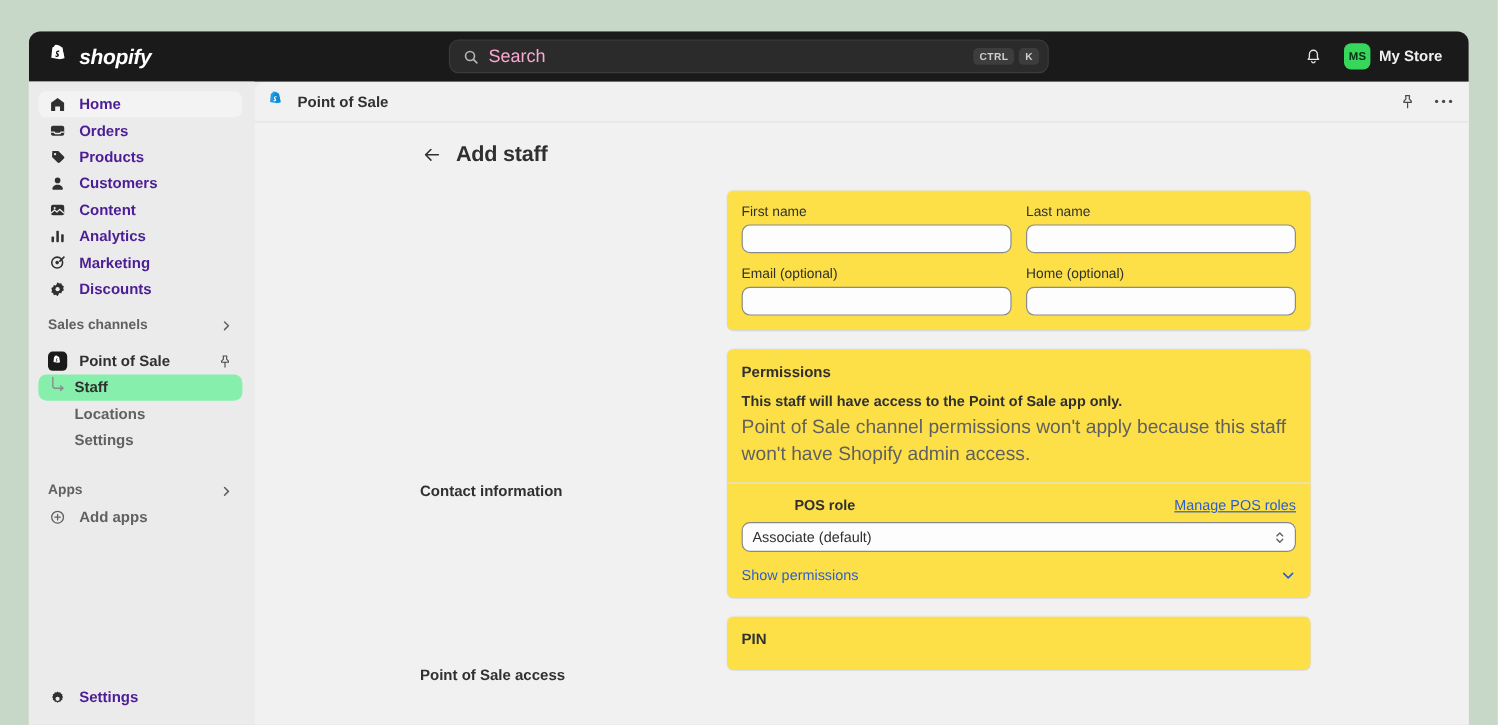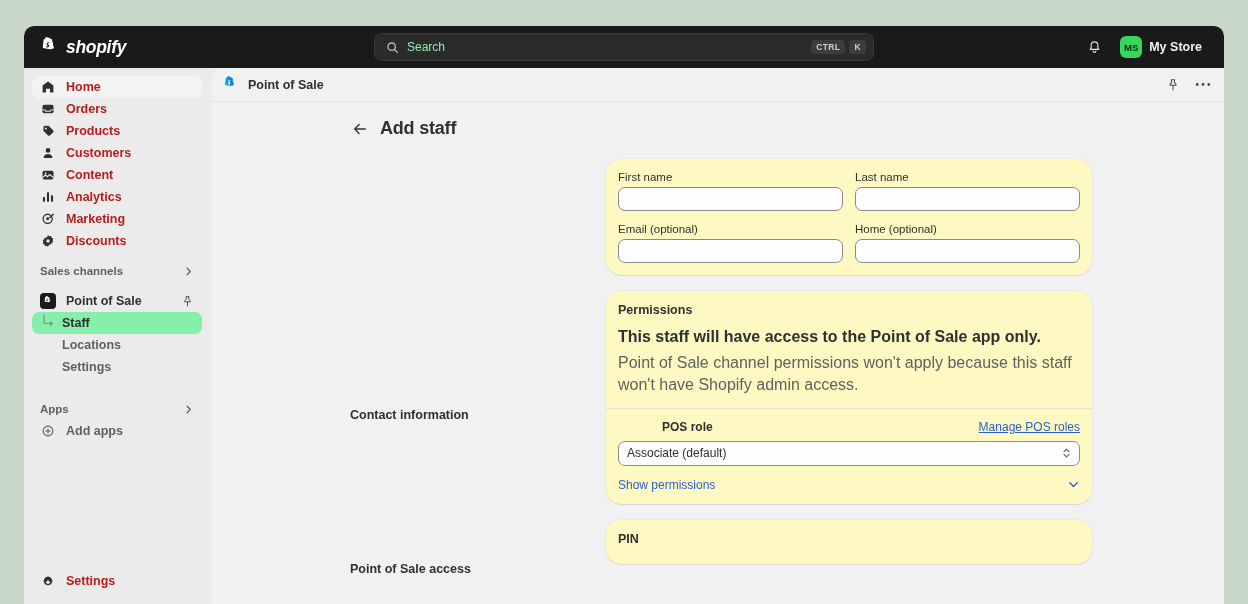--- a/index.html
+++ b/index.html
@@ -44,21 +44,21 @@
     position: absolute; left: 350px; top: 7px;
     width: 500px; height: 28px;
     background: #2b2b2b;
     border: 1px solid #3a3a3a;
     border-radius: 8px;
     display: flex; align-items: center;
     padding: 0 7px 0 11px;
     cursor: text;
   }
   .search-box .mag { flex: 0 0 auto; margin-right: 8px; display:flex; }
-  .search-ph { color: #86efac; font-size: 12px; flex: 1; }
+  .search-ph { color: #f9a8d4; font-size: 15px; flex: 1; }
   .kbd-group { display:flex; gap:4px; }
   .kbd {
     background: #3d3d3d; color:#cfcfcf;
     font-size: 8.5px; font-weight:700; letter-spacing: .4px;
     border-radius: 4px; padding: 3px 5px 2px; line-height: 1;
   }
   .topbar-right {
     position: absolute; right: 14px; top: 0; height:42px;
     display:flex; align-items:center; gap: 10px;
   }
@@ -85,21 +85,21 @@
     background: #ebebeb;
     padding: 8px 10px 0 8px;
     position: relative;
     overflow: hidden;
   }
   .nav-item {
     display:flex; align-items:center; gap:10px;
     height: 22px; margin-bottom: 0px;
     padding: 0 8px; border-radius: 7px;
     cursor: pointer;
-    font-size: 12.5px; color: #b91c1c; font-weight:600;
+    font-size: 12.5px; color: #4c1d95; font-weight:600;
     white-space:nowrap;
   }
   .nav-item + .nav-item { margin-top: 0px; }
   .nav-item.active { background: #f3f3f3; }
   .nav-item .ico { width:16px;height:16px;flex:0 0 16px;display:flex;align-items:center;justify-content:center; }
   .nav-spacer-sm { height: 8px; }
 
   .section-head {
     display:flex; align-items:center; justify-content:space-between;
     padding: 0 8px 0 8px; height: 22px;
@@ -167,21 +167,21 @@
   }
   .col-labels { width: 252px; flex:0 0 252px; padding-left: 6px; }
   .col-cards { flex: 1 1 auto; min-width:0; }
 
   .section-title {
     font-size: 12.5px; font-weight:700; color:#303030;
     margin-bottom: 4px;
   }
 
   .card {
-    background:#fef9c3; border-radius:15px;
+    background:#fde047; border-radius:5px;
     box-shadow: 0 1px 0 rgba(0,0,0,.07), 0 0 0 1px rgba(0,0,0,.03);
     margin-bottom: 16px;
   }
   .card-pad { padding: 12px 12px; }
 
   .field-row { display:flex; gap:12px; }
   .field { flex:1 1 0; min-width:0; }
   .field + .field { }
   .field-label { font-size:11.5px; color:#303030; margin-bottom:4px; display:block; }
   .input {
@@ -191,21 +191,21 @@
     border-radius:7px;
     font-size:12px; color:#303030;
     padding: 0 8px;
     outline:none;
     font-family: "Liberation Sans", sans-serif;
   }
   .input::placeholder { color:#8a8a8a; }
   .field-gap { height: 12px; }
 
   .card-title { font-size:12.5px; font-weight:700; color:#303030; margin-bottom:9px; }
-  .body-strong { font-size:16px; color:#303030; font-weight:600; margin-bottom:4px; line-height:1.35; }
+  .body-strong { font-size:12px; color:#303030; font-weight:600; margin-bottom:4px; line-height:1.35; }
   .body-muted { font-size:16px; color:#616161; line-height:1.38; }
   .divider { height:1px; background:#e3e3e3; margin: 12px -12px 0; }
 
   .role-row {
     display:flex; align-items:center; justify-content:space-between;
     padding-top: 11px; margin-bottom: 7px; margin-left: 44px;
   }
   .role-label { font-size:12px; font-weight:700; color:#303030; }
   .link-blue {
     font-size:12px; color:#2c5ecf; text-decoration:underline; cursor:pointer;

